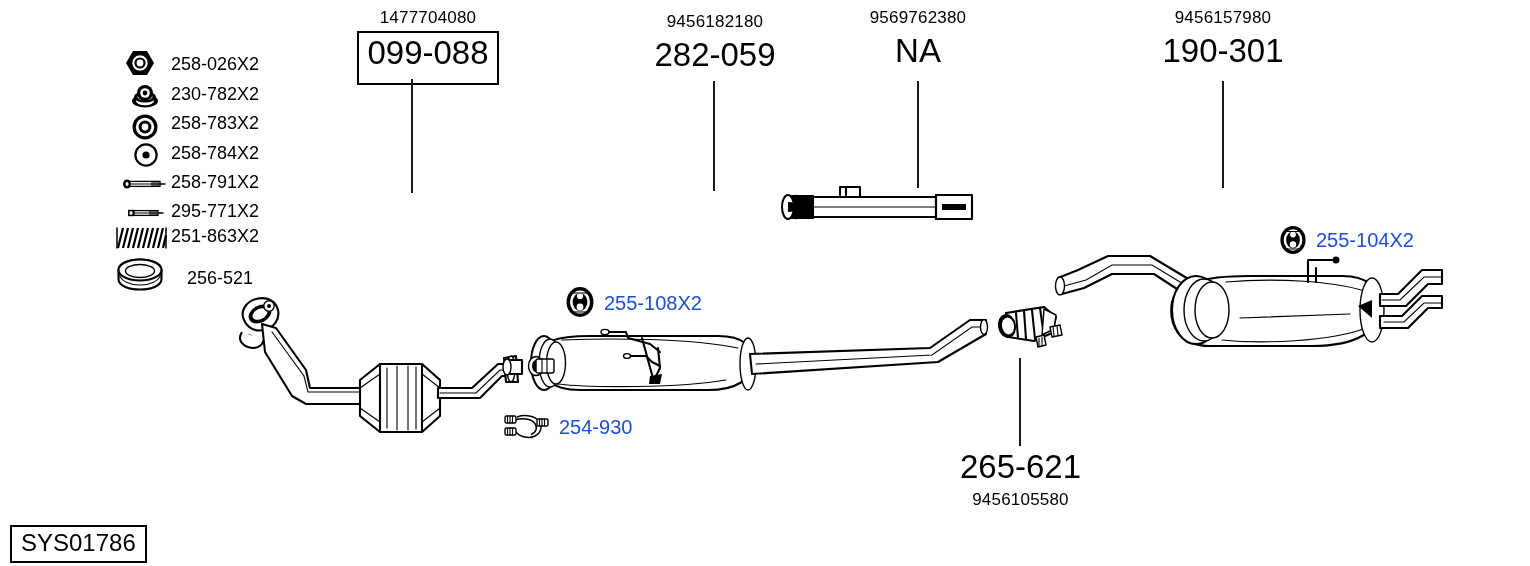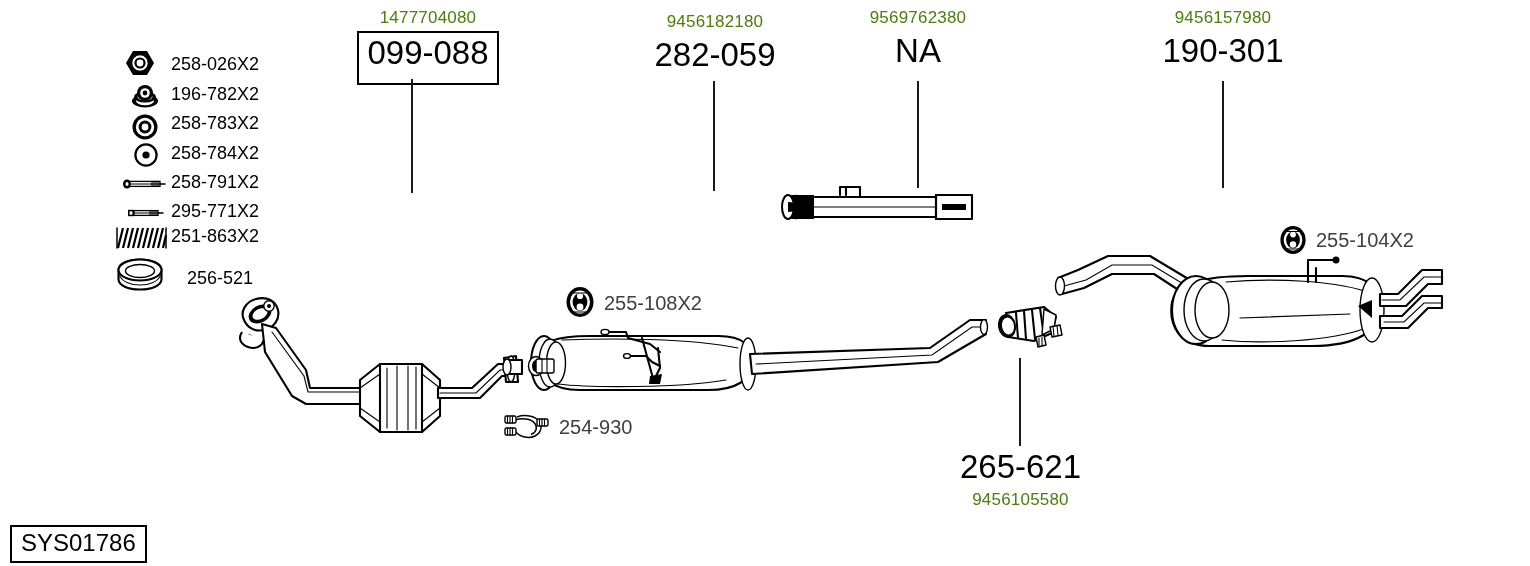--- a/index.html
+++ b/index.html
@@ -17,21 +17,21 @@
     overflow: hidden;
   }
   .abs { position: absolute; }
 
   
   .oem-code {
     font-size: 17px;
     letter-spacing: 0.2px;
     white-space: nowrap;
     text-align: center;
-    color: #4d7c0f;
+    color: #000000;
   }
   .part-big {
     font-size: 33px;
     font-weight: 400;
     white-space: nowrap;
     text-align: center;
     color: #000;
     letter-spacing: 0px;
   }
   .part-big.boxed {
@@ -40,21 +40,21 @@
     box-sizing: border-box;
   }
   .list-label {
     font-size: 18px;
     white-space: nowrap;
     color: #000;
   }
   .side-label {
     font-size: 20px;
     white-space: nowrap;
-    color: #404040;
+    color: #1d4ed8;
   }
   .sys-box {
     border: 2px solid #000;
     font-size: 24px;
     padding: 2px 9px 4px 9px;
     white-space: nowrap;
     box-sizing: border-box;
   }
 
   
@@ -124,21 +124,21 @@
     <svg width="30" height="26" viewBox="0 0 30 26">
       <ellipse cx="15" cy="18" rx="13" ry="6.5" class="fill-k-n"></ellipse>
       <ellipse cx="15" cy="18" rx="9" ry="4.2" fill="#fff" stroke="none"></ellipse>
       <ellipse cx="15" cy="14" rx="11" ry="5.5" class="fill-k-n"></ellipse>
       <ellipse cx="15" cy="14" rx="7.5" ry="3.5" fill="#fff" stroke="none"></ellipse>
       <circle cx="15" cy="10" r="8" class="fill-k-n"></circle>
       <circle cx="15" cy="10" r="4.8" fill="#fff" stroke="none"></circle>
       <circle cx="15" cy="10" r="2.4" fill="#000" stroke="none"></circle>
     </svg>
   </div>
-  <div class="abs list-label" style="left:171px; top:84px;">196-782X2</div>
+  <div class="abs list-label" style="left:171px; top:84px;">230-782X2</div>
 
   <div class="abs" style="left:131px; top:113px;">
     <svg width="28" height="28" viewBox="0 0 28 28">
       <circle cx="14" cy="14" r="12.5" class="fill-k-n"></circle>
       <circle cx="14" cy="14" r="9.2" fill="#fff" stroke="none"></circle>
       <circle cx="14" cy="14" r="6.4" fill="#000" stroke="none"></circle>
       <circle cx="14" cy="14" r="3.4" fill="#fff" stroke="none"></circle>
     </svg>
   </div>
   <div class="abs list-label" style="left:171px; top:113px;">258-783X2</div>

